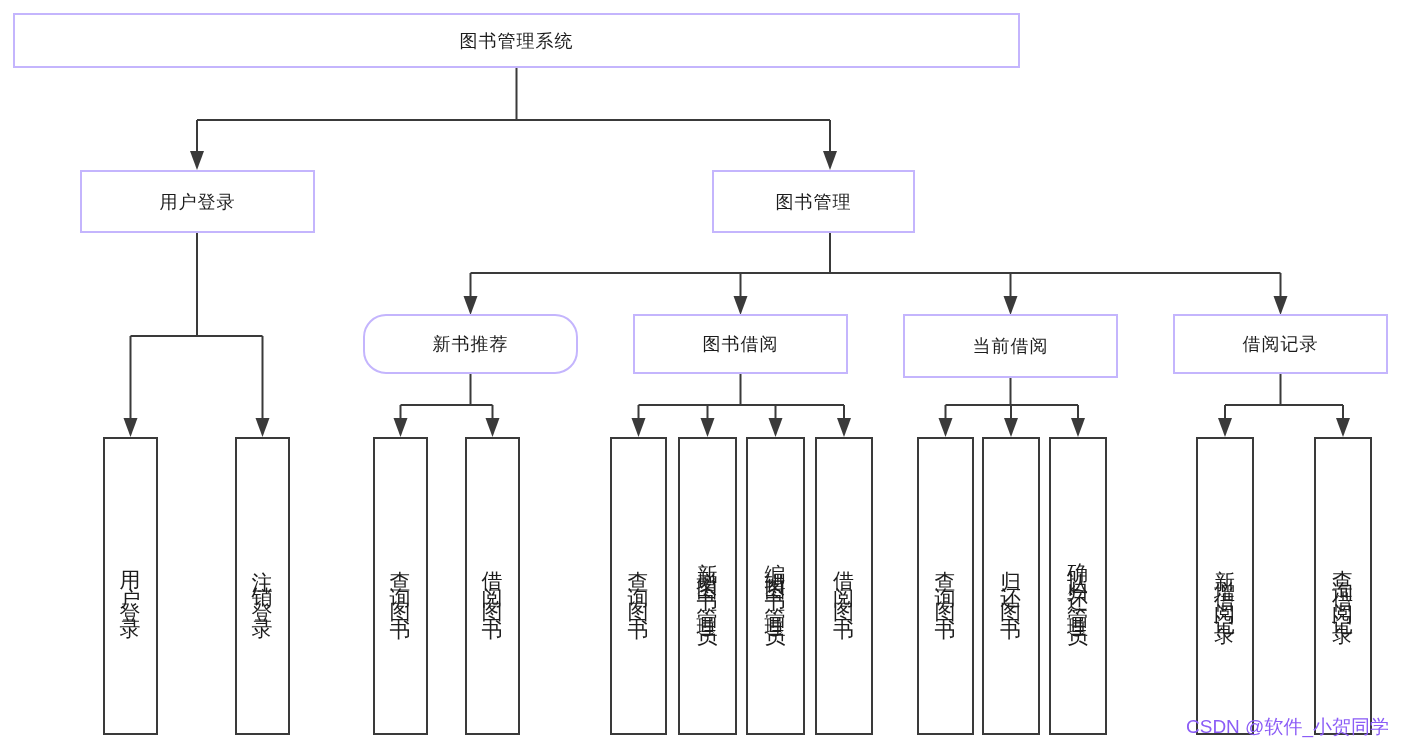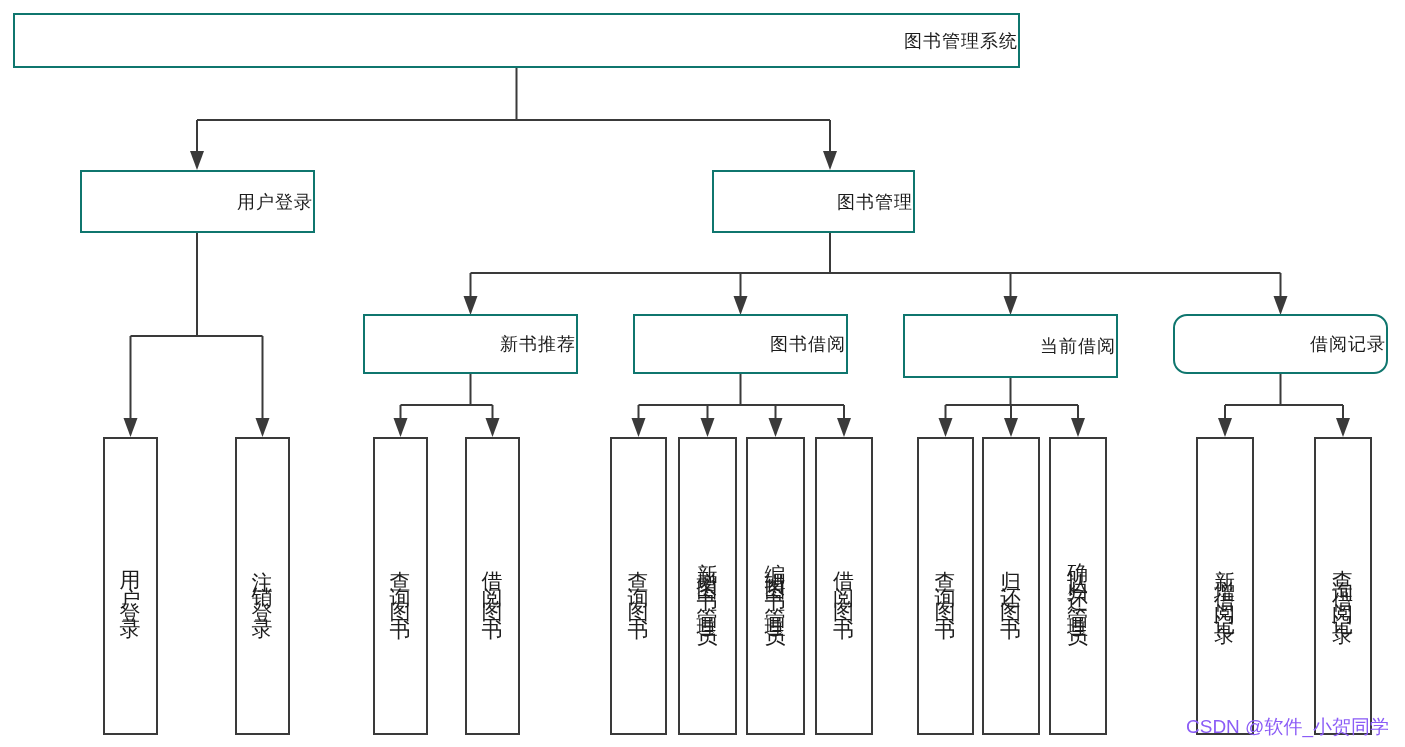--- a/index.html
+++ b/index.html
@@ -8,25 +8,25 @@
     width: 1405px;
     height: 747px;
     background: #ffffff;
     font-family: "Liberation Sans", "DejaVu Sans", sans-serif;
     overflow: hidden;
   }
   #wires { position: absolute; left: 0; top: 0; width: 1405px; height: 747px; }
   .hbox {
     position: absolute;
     box-sizing: border-box;
-    border: 2px solid #0f766e;
+    border: 2px solid #c4b5fd;
     background: #ffffff;
     display: flex;
     align-items: center;
-    justify-content: flex-end;
+    justify-content: center;
     color: #1c1c1c;
     font-size: 18px;
     letter-spacing: 1px;
     z-index: 2;
     font-family: Liberation Mono, monospace;
   }
   .vbox {
     position: absolute;
     box-sizing: border-box;
     border: 2px solid #3a3a3a;
@@ -109,30 +109,30 @@
     <span>图书管理系统</span>
   </div>
 
   <div class="hbox" style="left:80px; top:170px; width:235px; height:63px;">
     <span>用户登录</span>
   </div>
   <div class="hbox" style="left:712px; top:170px; width:203px; height:63px;">
     <span>图书管理</span>
   </div>
 
-  <div class="hbox" style="left:363px; top:314px; width:215px; height:60px;">
+  <div class="hbox" style="left:363px; top:314px; width:215px; height:60px;border-radius:23px;">
     <span>新书推荐</span>
   </div>
   <div class="hbox" style="left:633px; top:314px; width:215px; height:60px;">
     <span>图书借阅</span>
   </div>
   <div class="hbox" style="left:903px; top:314px; width:215px; height:64px;">
     <span>当前借阅</span>
   </div>
-  <div class="hbox" style="left:1173px; top:314px; width:215px; height:60px;border-radius:14px;">
+  <div class="hbox" style="left:1173px; top:314px; width:215px; height:60px;">
     <span>借阅记录</span>
   </div>
 
   <div class="vbox" style="left:103px; top:437px; width:55px; height:298px;">
     <span class="vtext t4">用户登录</span>
   </div>
   <div class="vbox" style="left:235px; top:437px; width:55px; height:298px;">
     <span class="vtext t4">注销登录</span>
   </div>
 

